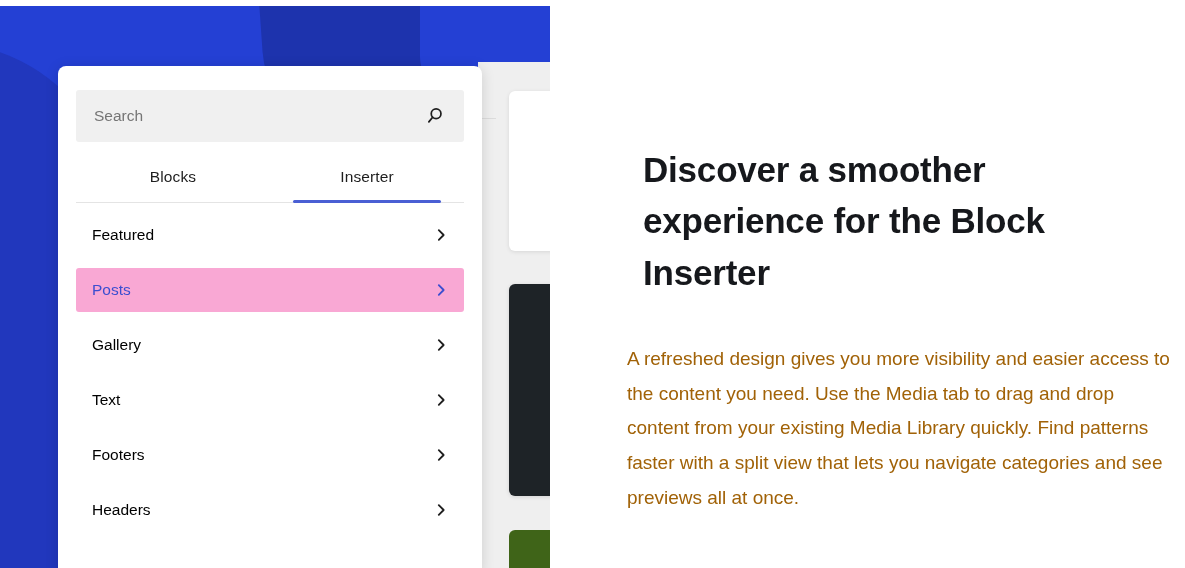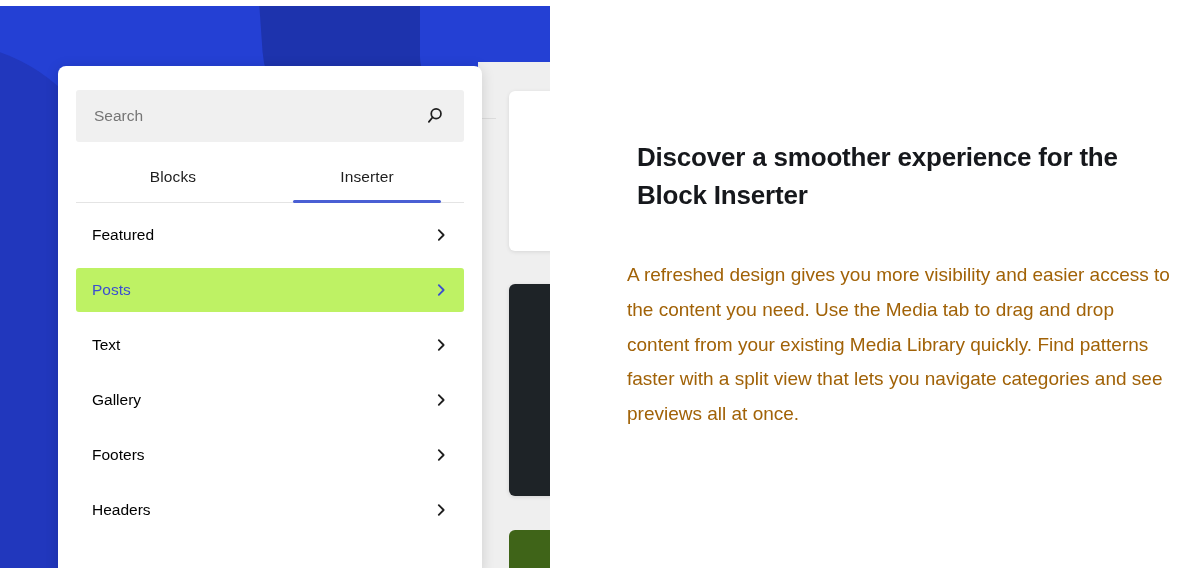--- a/index.html
+++ b/index.html
@@ -100,30 +100,30 @@
     height:3px;background:#4a5fd4;border-radius:2px;
   }
 
   .cat-list{margin-top:10px;}
   .cat-item{
     display:flex;align-items:center;justify-content:space-between;
     height:44px;padding:0 16px;border-radius:3px;
     font-size:15.5px;color:#000000;cursor:pointer;
     box-sizing:border-box;margin-bottom:11px;
   }
-  .cat-item.active{background:#bef264;color:#3b4ed0;text-align:right;}
+  .cat-item.active{background:#f9a8d4;color:#3b4ed0;text-align:right;}
   .cat-label{line-height:1;}
   .chev{width:14px;height:14px;display:block;flex:0 0 auto;}
 
   
   .copy{
     position:absolute;left:627px;top:128px;width:548px;
   }
   .copy h1{
-    margin:10px;font-size:26px;line-height:1.47;font-weight:700;
+    margin:16px;font-size:35px;line-height:1.47;font-weight:700;
     color:#16181c;letter-spacing:-.2px;
   }
   .copy p{
     margin:44px 0 0;font-size:19px;line-height:1.82;
     color:#a16207;font-weight:400;
   }
 </style>
 </head>
 <body>
 
@@ -177,30 +177,30 @@
         <div class="cat-item active">
           <span class="cat-label">Posts</span>
           <span>
             <svg class="chev" viewBox="0 0 16 16" fill="none" stroke="#3b4ed0" stroke-width="2.1" stroke-linecap="round" stroke-linejoin="round">
               <polyline points="5.5,2.5 11,8 5.5,13.5"></polyline>
             </svg>
           </span>
         </div>
 
         <div class="cat-item">
+          <span class="cat-label">Gallery</span>
+          <span>
+            <svg class="chev" viewBox="0 0 16 16" fill="none" stroke="#1e1e1e" stroke-width="2.1" stroke-linecap="round" stroke-linejoin="round">
+              <polyline points="5.5,2.5 11,8 5.5,13.5"></polyline>
+            </svg>
+          </span>
+        </div>
+
+        <div class="cat-item">
           <span class="cat-label">Text</span>
-          <span>
-            <svg class="chev" viewBox="0 0 16 16" fill="none" stroke="#1e1e1e" stroke-width="2.1" stroke-linecap="round" stroke-linejoin="round">
-              <polyline points="5.5,2.5 11,8 5.5,13.5"></polyline>
-            </svg>
-          </span>
-        </div>
-
-        <div class="cat-item">
-          <span class="cat-label">Gallery</span>
           <span>
             <svg class="chev" viewBox="0 0 16 16" fill="none" stroke="#1e1e1e" stroke-width="2.1" stroke-linecap="round" stroke-linejoin="round">
               <polyline points="5.5,2.5 11,8 5.5,13.5"></polyline>
             </svg>
           </span>
         </div>
 
         <div class="cat-item">
           <span class="cat-label">Footers</span>
           <span>

